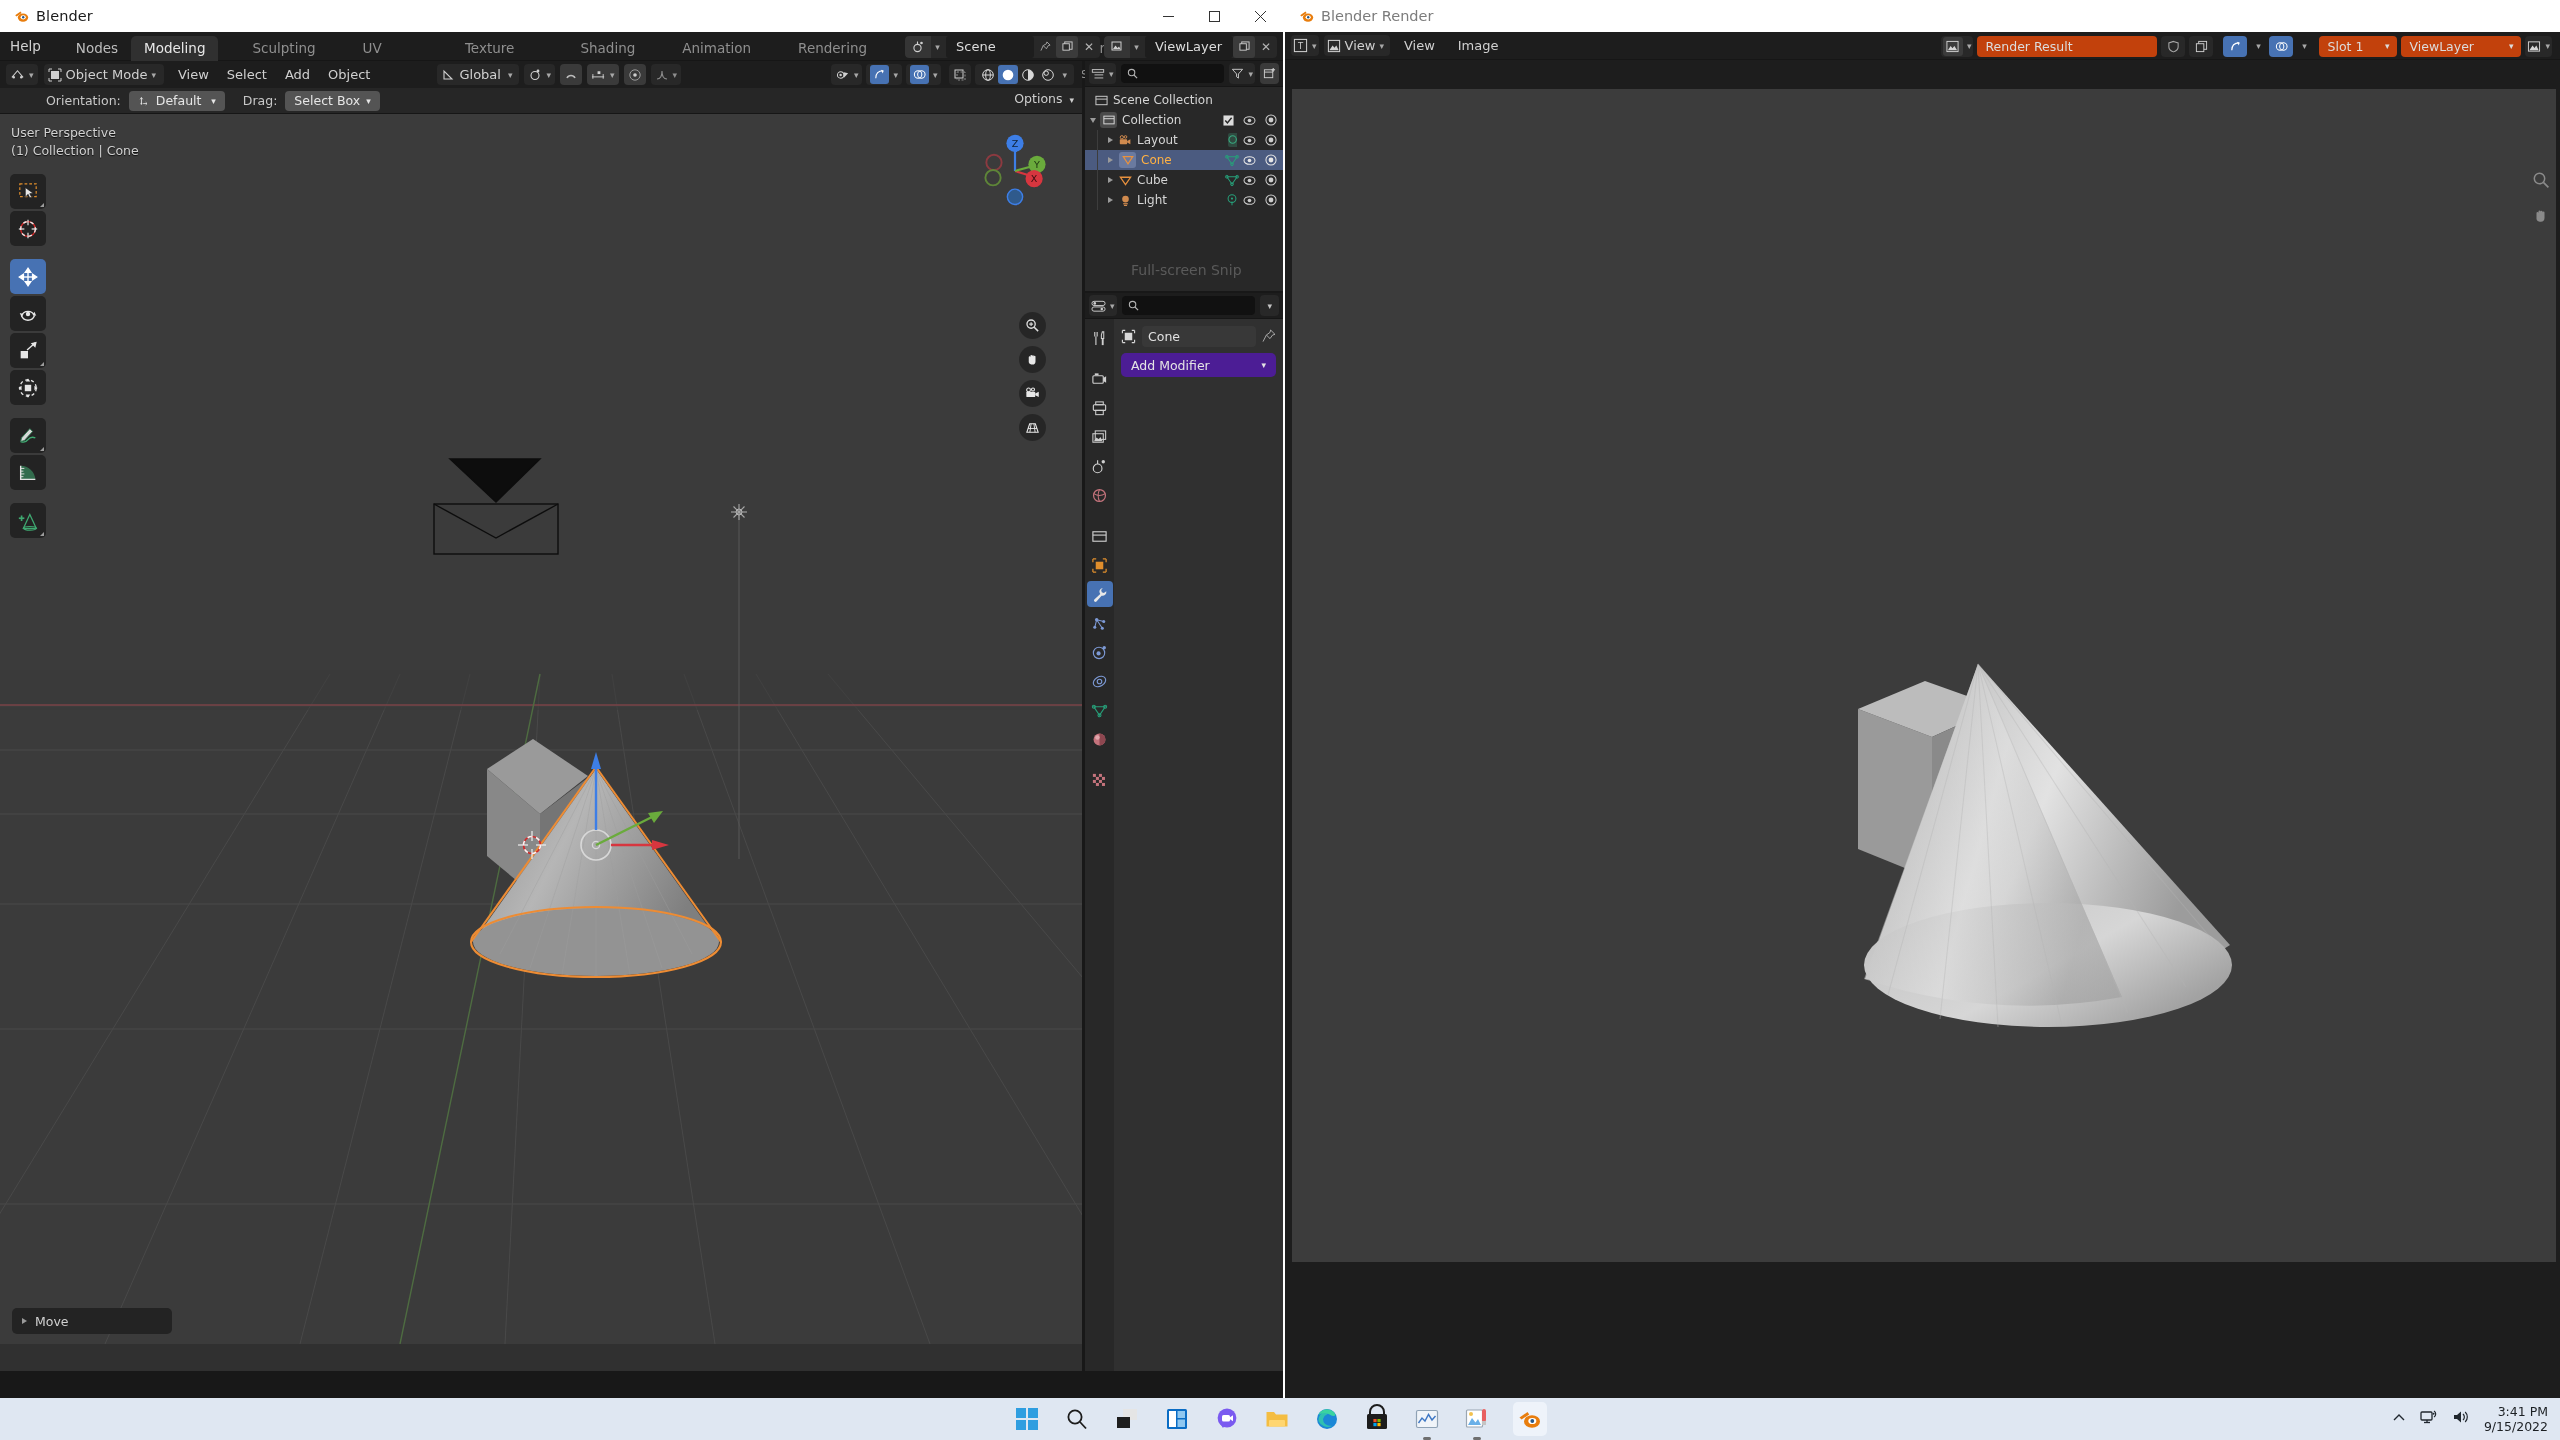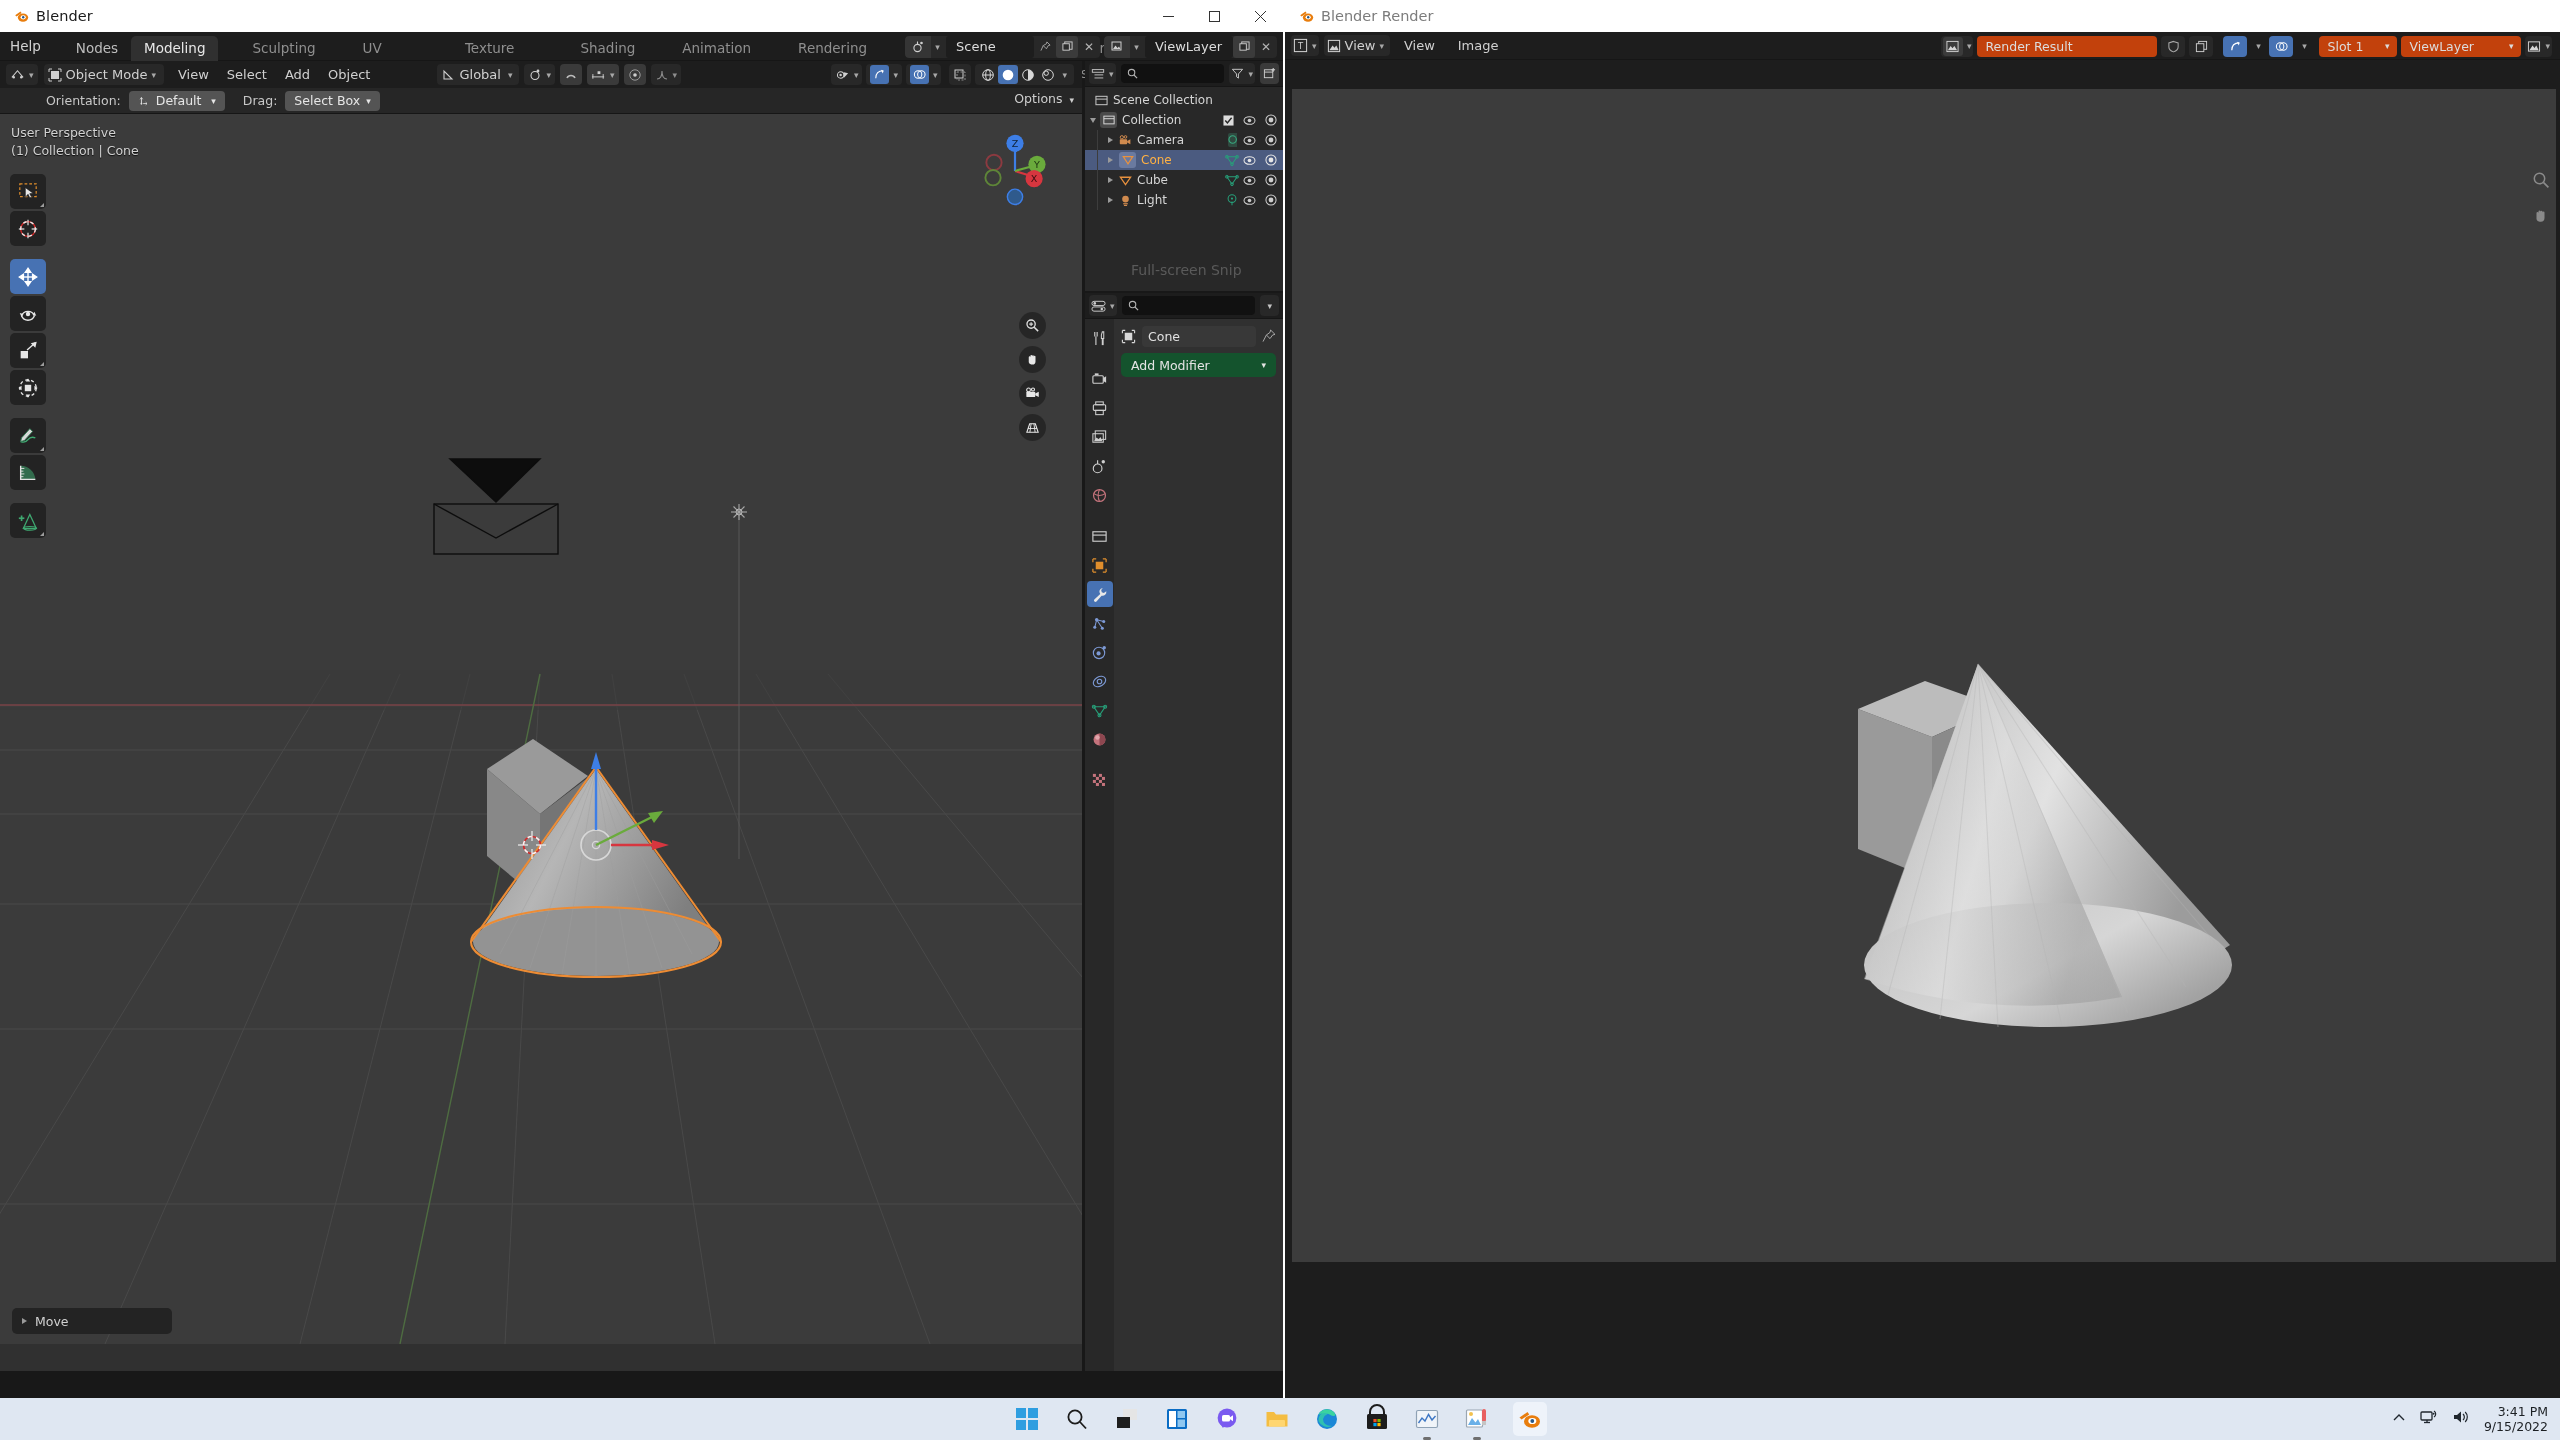--- a/index.html
+++ b/index.html
@@ -246,21 +246,21 @@
   .pr-idrow {
     display: flex; align-items: center; height: 22px;
     gap: 6px; margin-bottom: 6px;
   }
   .pr-idfield {
     flex: 1; height: 21px; background: #383838; border-radius: 4px;
     display: flex; align-items: center; padding-left: 6px;
     color: #e1e1e1; font-size: 12.5px;
   }
   .add-mod-btn {
-    height: 24px; background: #14532d; border-radius: 5px;
+    height: 24px; background: #4c1d95; border-radius: 5px;
     display: flex; align-items: center;
     padding: 0 10px; color: #e4e4e4; font-size: 12.5px;
     position: relative;
   }
   .snip-ghost {
     position: absolute; left: 62px; top: 19px;
     font-size: 14px; color: #5a5a5a;
     pointer-events: none; white-space: nowrap;
   }
 
@@ -961,21 +961,21 @@
           <span style="width:1px;height:20px;background:#3d3d3d;"></span>
           <span style="width:10px;"></span>
           <span class="tri"></span>
           <span style="width:6px;"></span>
           <svg width="13" height="13" viewBox="0 0 16 14">
             <rect x="1" y="5.5" width="9" height="6" rx="0.8" fill="#d08a4e"></rect>
             <path d="M10 7.5 L14 5.5 L14 11.5 L10 9.5 Z" fill="#d08a4e"></path>
             <circle cx="3.5" cy="3" r="2" fill="none" stroke="#d08a4e" stroke-width="1.2"></circle>
             <circle cx="8" cy="2.6" r="1.6" fill="none" stroke="#d08a4e" stroke-width="1.2"></circle>
           </svg>
-          <span class="ol-name">Camera</span>
+          <span class="ol-name">Layout</span>
           <span style="position:absolute;left:143px;top:3px;width:9px;height:14px;background:#2f4a40;border-radius:2px 0 0 2px;overflow:hidden;">
             <svg width="13" height="13" viewBox="0 0 14 14">
                 <circle cx="5" cy="7" r="4" fill="none" stroke="#38a87e" stroke-width="1.2"></circle>
               </svg>
           </span>
           <span class="ol-icons-right">
             <svg width="13" height="11" viewBox="0 0 14 12">
                 <ellipse cx="7" cy="6" rx="6" ry="4.2" fill="none" stroke="#cfcfcf" stroke-width="1.1"></ellipse>
                 <circle cx="7" cy="6" r="2" fill="#cfcfcf"></circle>
               </svg>

